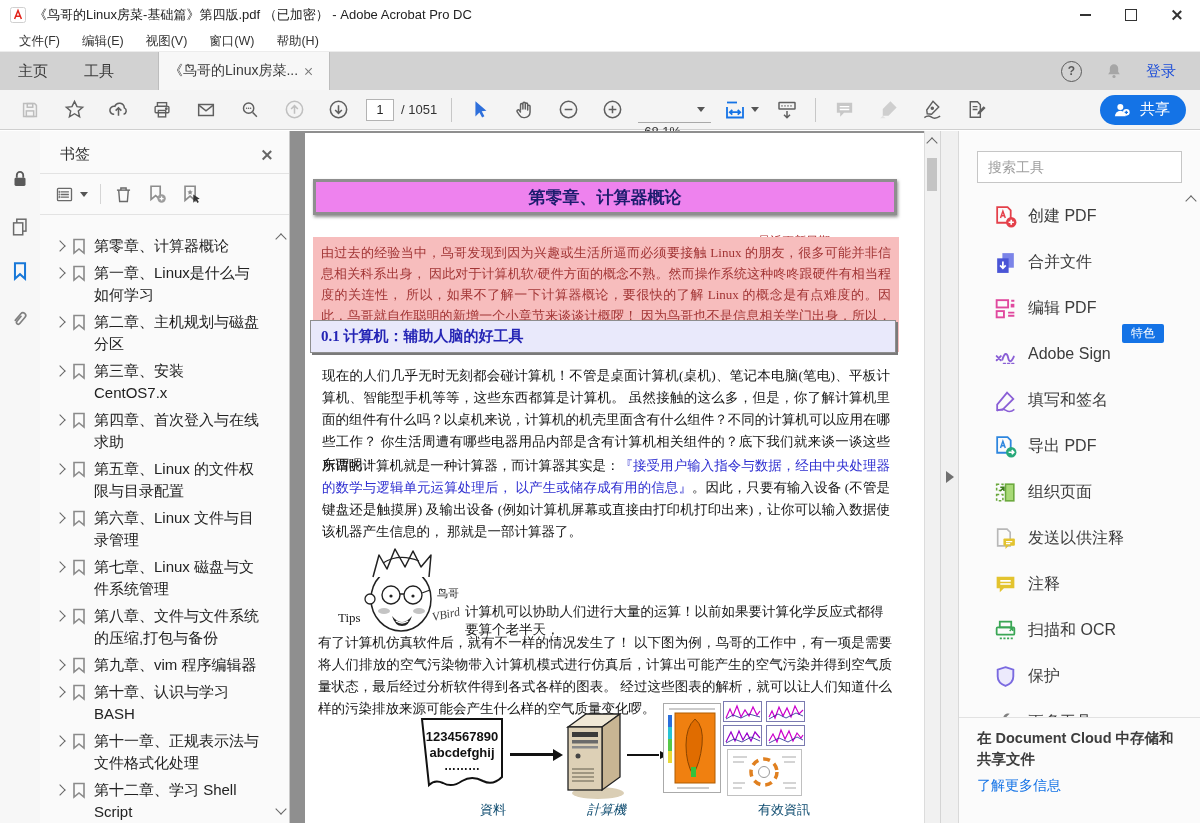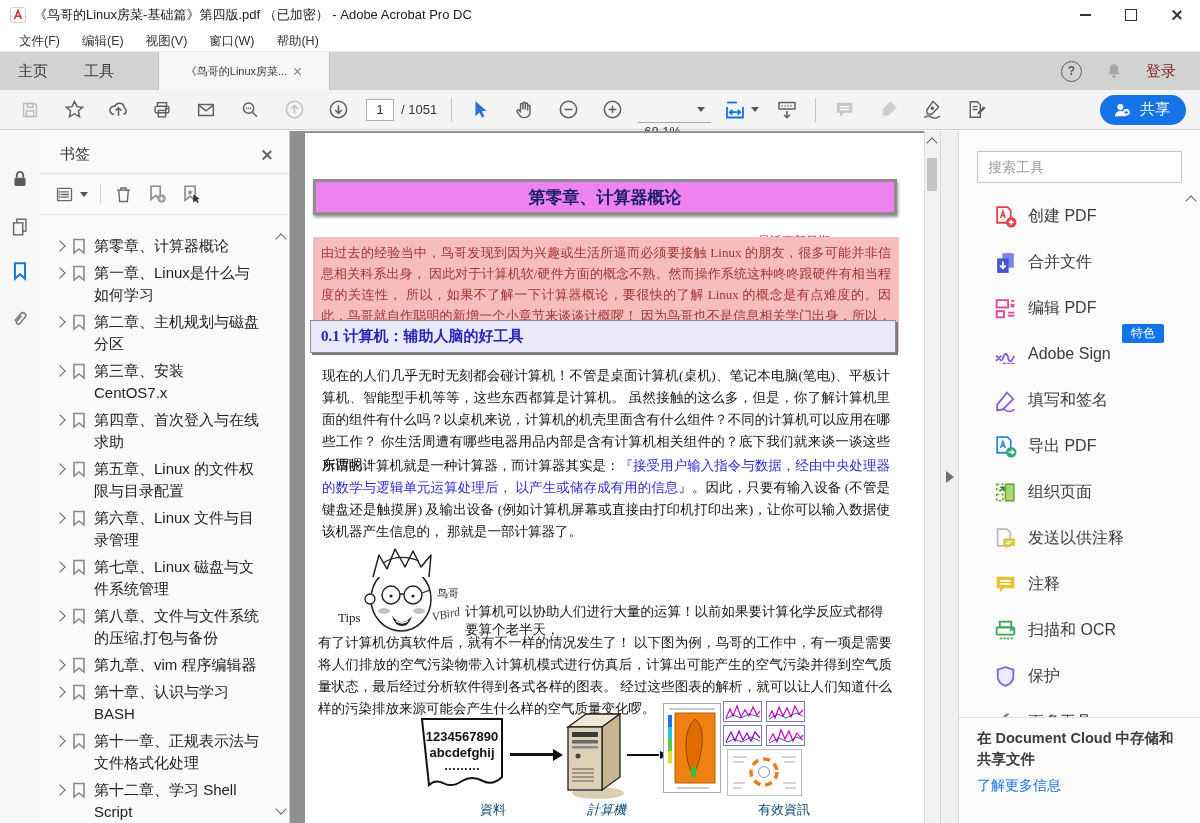--- a/index.html
+++ b/index.html
@@ -14,27 +14,27 @@
   .max-glyph{width:10px;height:10px;border:1.4px solid #333;}
   .close-glyph{position:relative;width:12px;height:12px;}
   .close-glyph::before,.close-glyph::after{content:"";position:absolute;left:5px;top:0;width:1.5px;height:12px;background:#333;}
   .close-glyph::before{transform:rotate(45deg);} .close-glyph::after{transform:rotate(-45deg);}
   
   .menubar{position:absolute;left:0;top:30px;width:1200px;height:22px;background:#fff;display:flex;align-items:center;padding-left:8px;box-sizing:border-box;border-bottom:1px solid #ececec;}
   .menu-item{font-size:12.5px;color:#333;padding:0 11px;line-height:22px;}
   
   .tabbar{position:absolute;left:0;top:52px;width:1200px;height:38px;background:#d2d2d2;display:flex;align-items:stretch;}
   .tab{display:flex;align-items:center;padding:0 18px;font-size:15px;color:#3a3a3a;}
-  .tab-doc{margin-left:26px;width:150px;background:#f7f7f7;border-left:1px solid #bdbdbd;border-right:1px solid #bdbdbd;font-size:11px;justify-content:center;padding:0 10px;}
+  .tab-doc{margin-left:26px;width:150px;background:#f7f7f7;border-left:1px solid #bdbdbd;border-right:1px solid #bdbdbd;font-size:14px;justify-content:flex-start;padding:0 10px;}
   .tab-close{position:relative;width:9px;height:9px;margin-left:6px;flex:0 0 auto;}
   .tab-close::before,.tab-close::after{content:"";position:absolute;left:4px;top:0;width:1.3px;height:9px;background:#777;}
   .tab-close::before{transform:rotate(45deg);} .tab-close::after{transform:rotate(-45deg);}
   .tabbar-right{margin-left:auto;display:flex;align-items:center;gap:22px;padding-right:24px;}
   .help-circ{width:19px;height:19px;border:1.8px solid #5a5a5a;border-radius:50%;display:flex;align-items:center;justify-content:center;font-size:12px;font-weight:bold;color:#5a5a5a;}
-  .login{font-size:15px;color:#7f1d1d;}
+  .login{font-size:15px;color:#1d4ed8;}
   
   .toolbar{position:absolute;left:0;top:90px;width:1200px;height:40px;background:#f4f4f4;border-bottom:1px solid #cfcfcf;display:flex;align-items:center;padding-left:8px;box-sizing:border-box;}
   .tbtn{width:44px;height:34px;display:flex;align-items:center;justify-content:center;flex:0 0 auto;}
   .tbtn.narrow{width:40px;}
   .page-box{width:26px;height:20px;border:1px solid #b3b3b3;background:#fff;font-size:12.5px;color:#222;text-align:center;line-height:20px;margin-left:6px;}
   .page-total{font-size:13px;color:#333;margin:0 8px 0 7px;}
   .tsep{width:1px;height:24px;background:#c7c7c7;margin:0 6px;flex:0 0 auto;}
   .zoom-box{display:flex;align-items:center;height:25px;border-bottom:1px solid #a9a9a9;padding:0 6px;margin:0 4px;}
   .zoom-val{font-size:13px;color:#333;margin-right:16px;margin-top:44px;}
   .caret-down{width:0;height:0;border-left:4.5px solid transparent;border-right:4.5px solid transparent;border-top:5px solid #555;}

